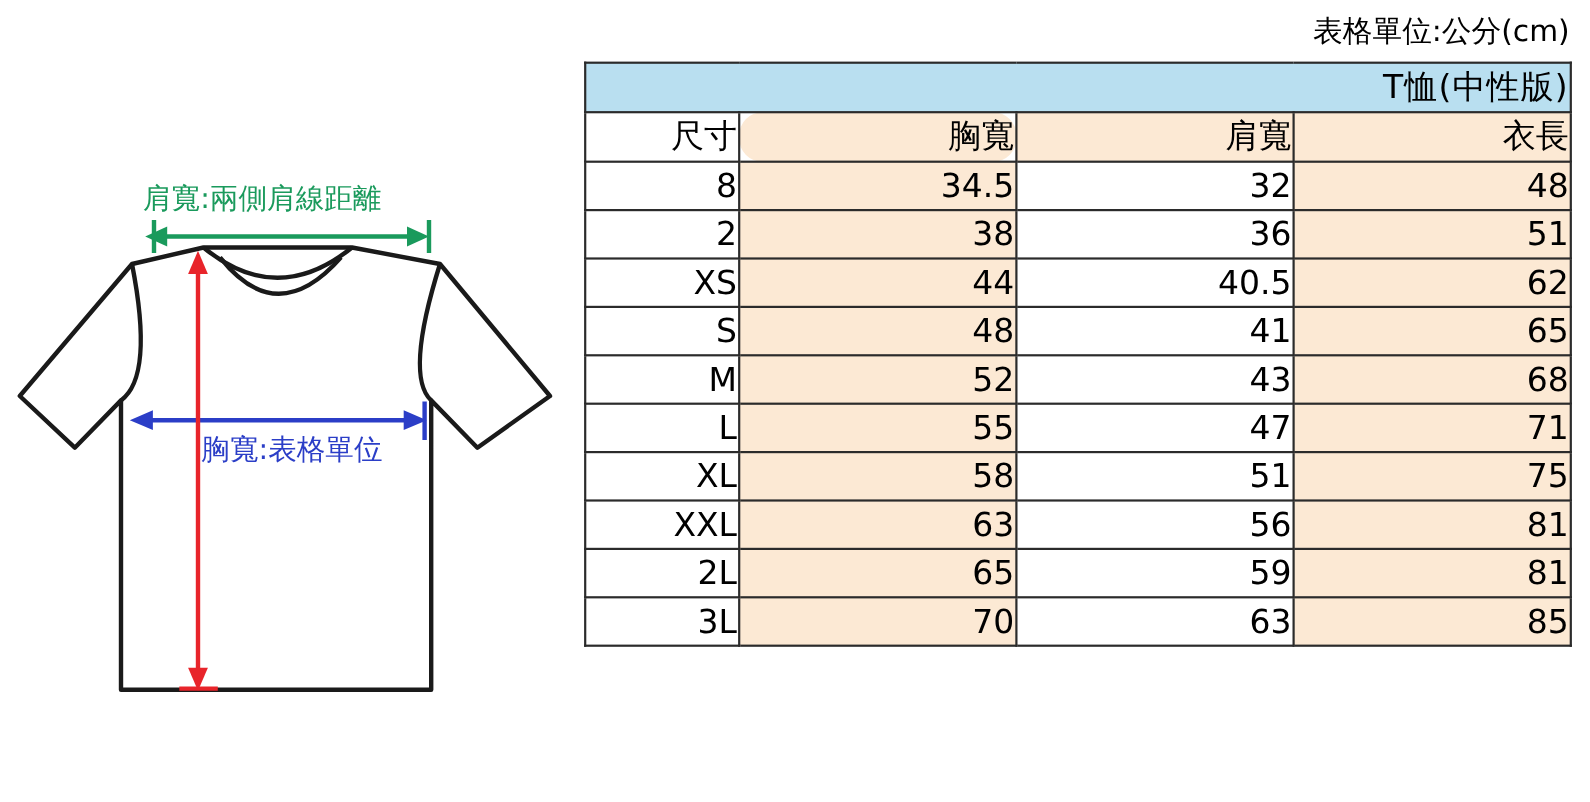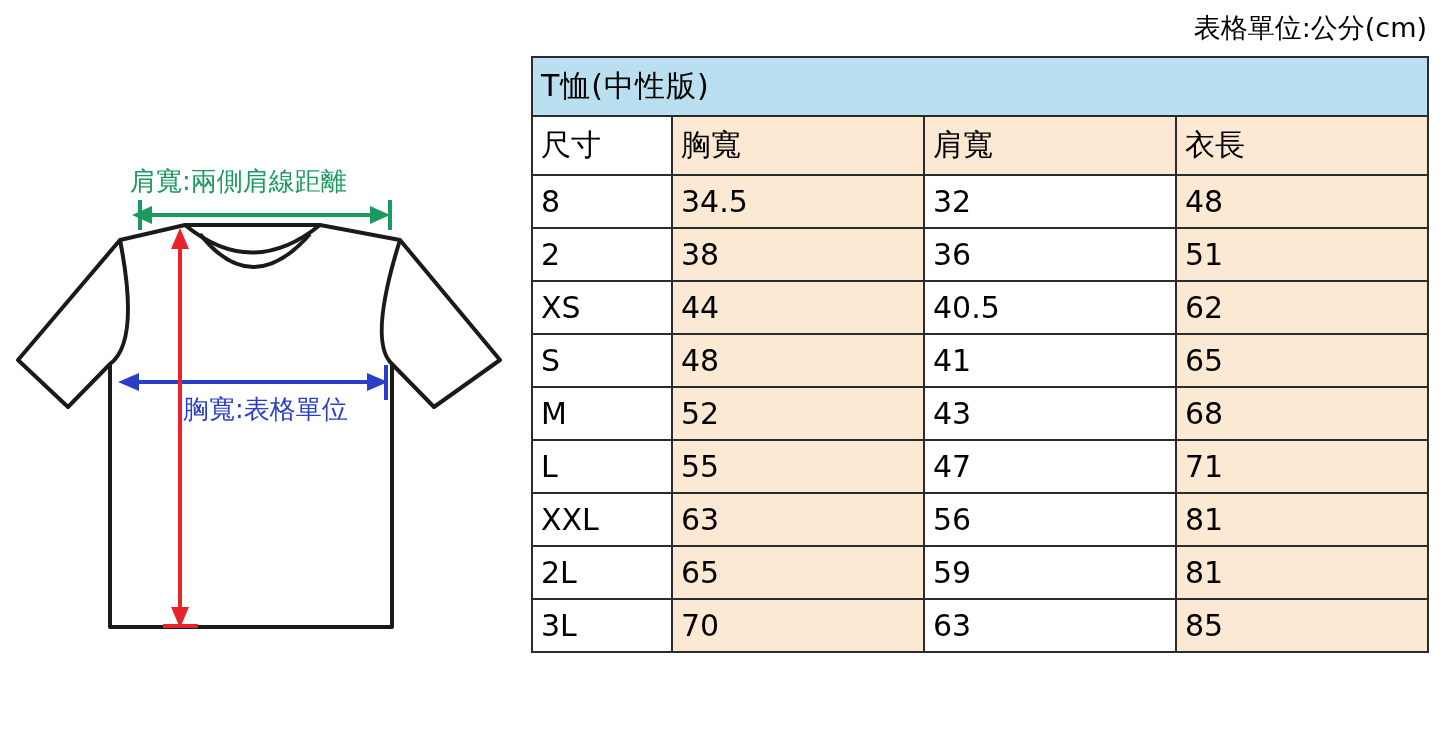--- a/index.html
+++ b/index.html
@@ -70,40 +70,40 @@
     width: 896px;
     height: 660px;
   }
   table.size-table {
     border-collapse: collapse;
     width: 896px;
     table-layout: fixed;
   }
   table.size-table td, table.size-table th {
     border: 2px solid #2b2b2b;
-    text-align: left;
+    text-align: right;
     font-weight: normal;
-    padding: 8px;
+    padding: 1px;
     font-size: 30px;
     color: #000;
     height: 44px;
   }
   td.title-cell {
     background: #b9dff0;
     font-size: 40px;
     height: 78px;
     letter-spacing: 1px;
   }
   td.hdr {
     height: 82px;
     font-size: 36px;
     margin-top: 8px;
   }
   td.hdr-size { background: #ffffff; color: #000; }
-  td.hdr-chest { background: #fce9d4; color: #2b3ec7; }
+  td.hdr-chest { background: #fce9d4; color: #2b3ec7; border-radius: 21px; }
   td.hdr-shoulder { background: #fce9d4; color: #1a9a5c; }
   td.hdr-length { background: #fce9d4; color: #d94a6a; }
 
   td.sz { background: #ffffff; width: 140px; }
   td.v-chest { background: #fce9d4; }
   td.v-shoulder { background: #ffffff; }
   td.v-length { background: #fce9d4; }
 
   col.c-size { width: 140px; }
   col.c-chest { width: 252px; }
@@ -205,20 +205,26 @@
           <td class="v-shoulder">43</td>
           <td class="v-length">68</td>
         </tr>
         <tr>
           <td class="sz">L</td>
           <td class="v-chest">55</td>
           <td class="v-shoulder">47</td>
           <td class="v-length">71</td>
         </tr>
         <tr>
+          <td class="sz">XL</td>
+          <td class="v-chest">58</td>
+          <td class="v-shoulder">51</td>
+          <td class="v-length">75</td>
+        </tr>
+        <tr>
           <td class="sz">XXL</td>
           <td class="v-chest">63</td>
           <td class="v-shoulder">56</td>
           <td class="v-length">81</td>
         </tr>
         <tr>
           <td class="sz">2L</td>
           <td class="v-chest">65</td>
           <td class="v-shoulder">59</td>
           <td class="v-length">81</td>

